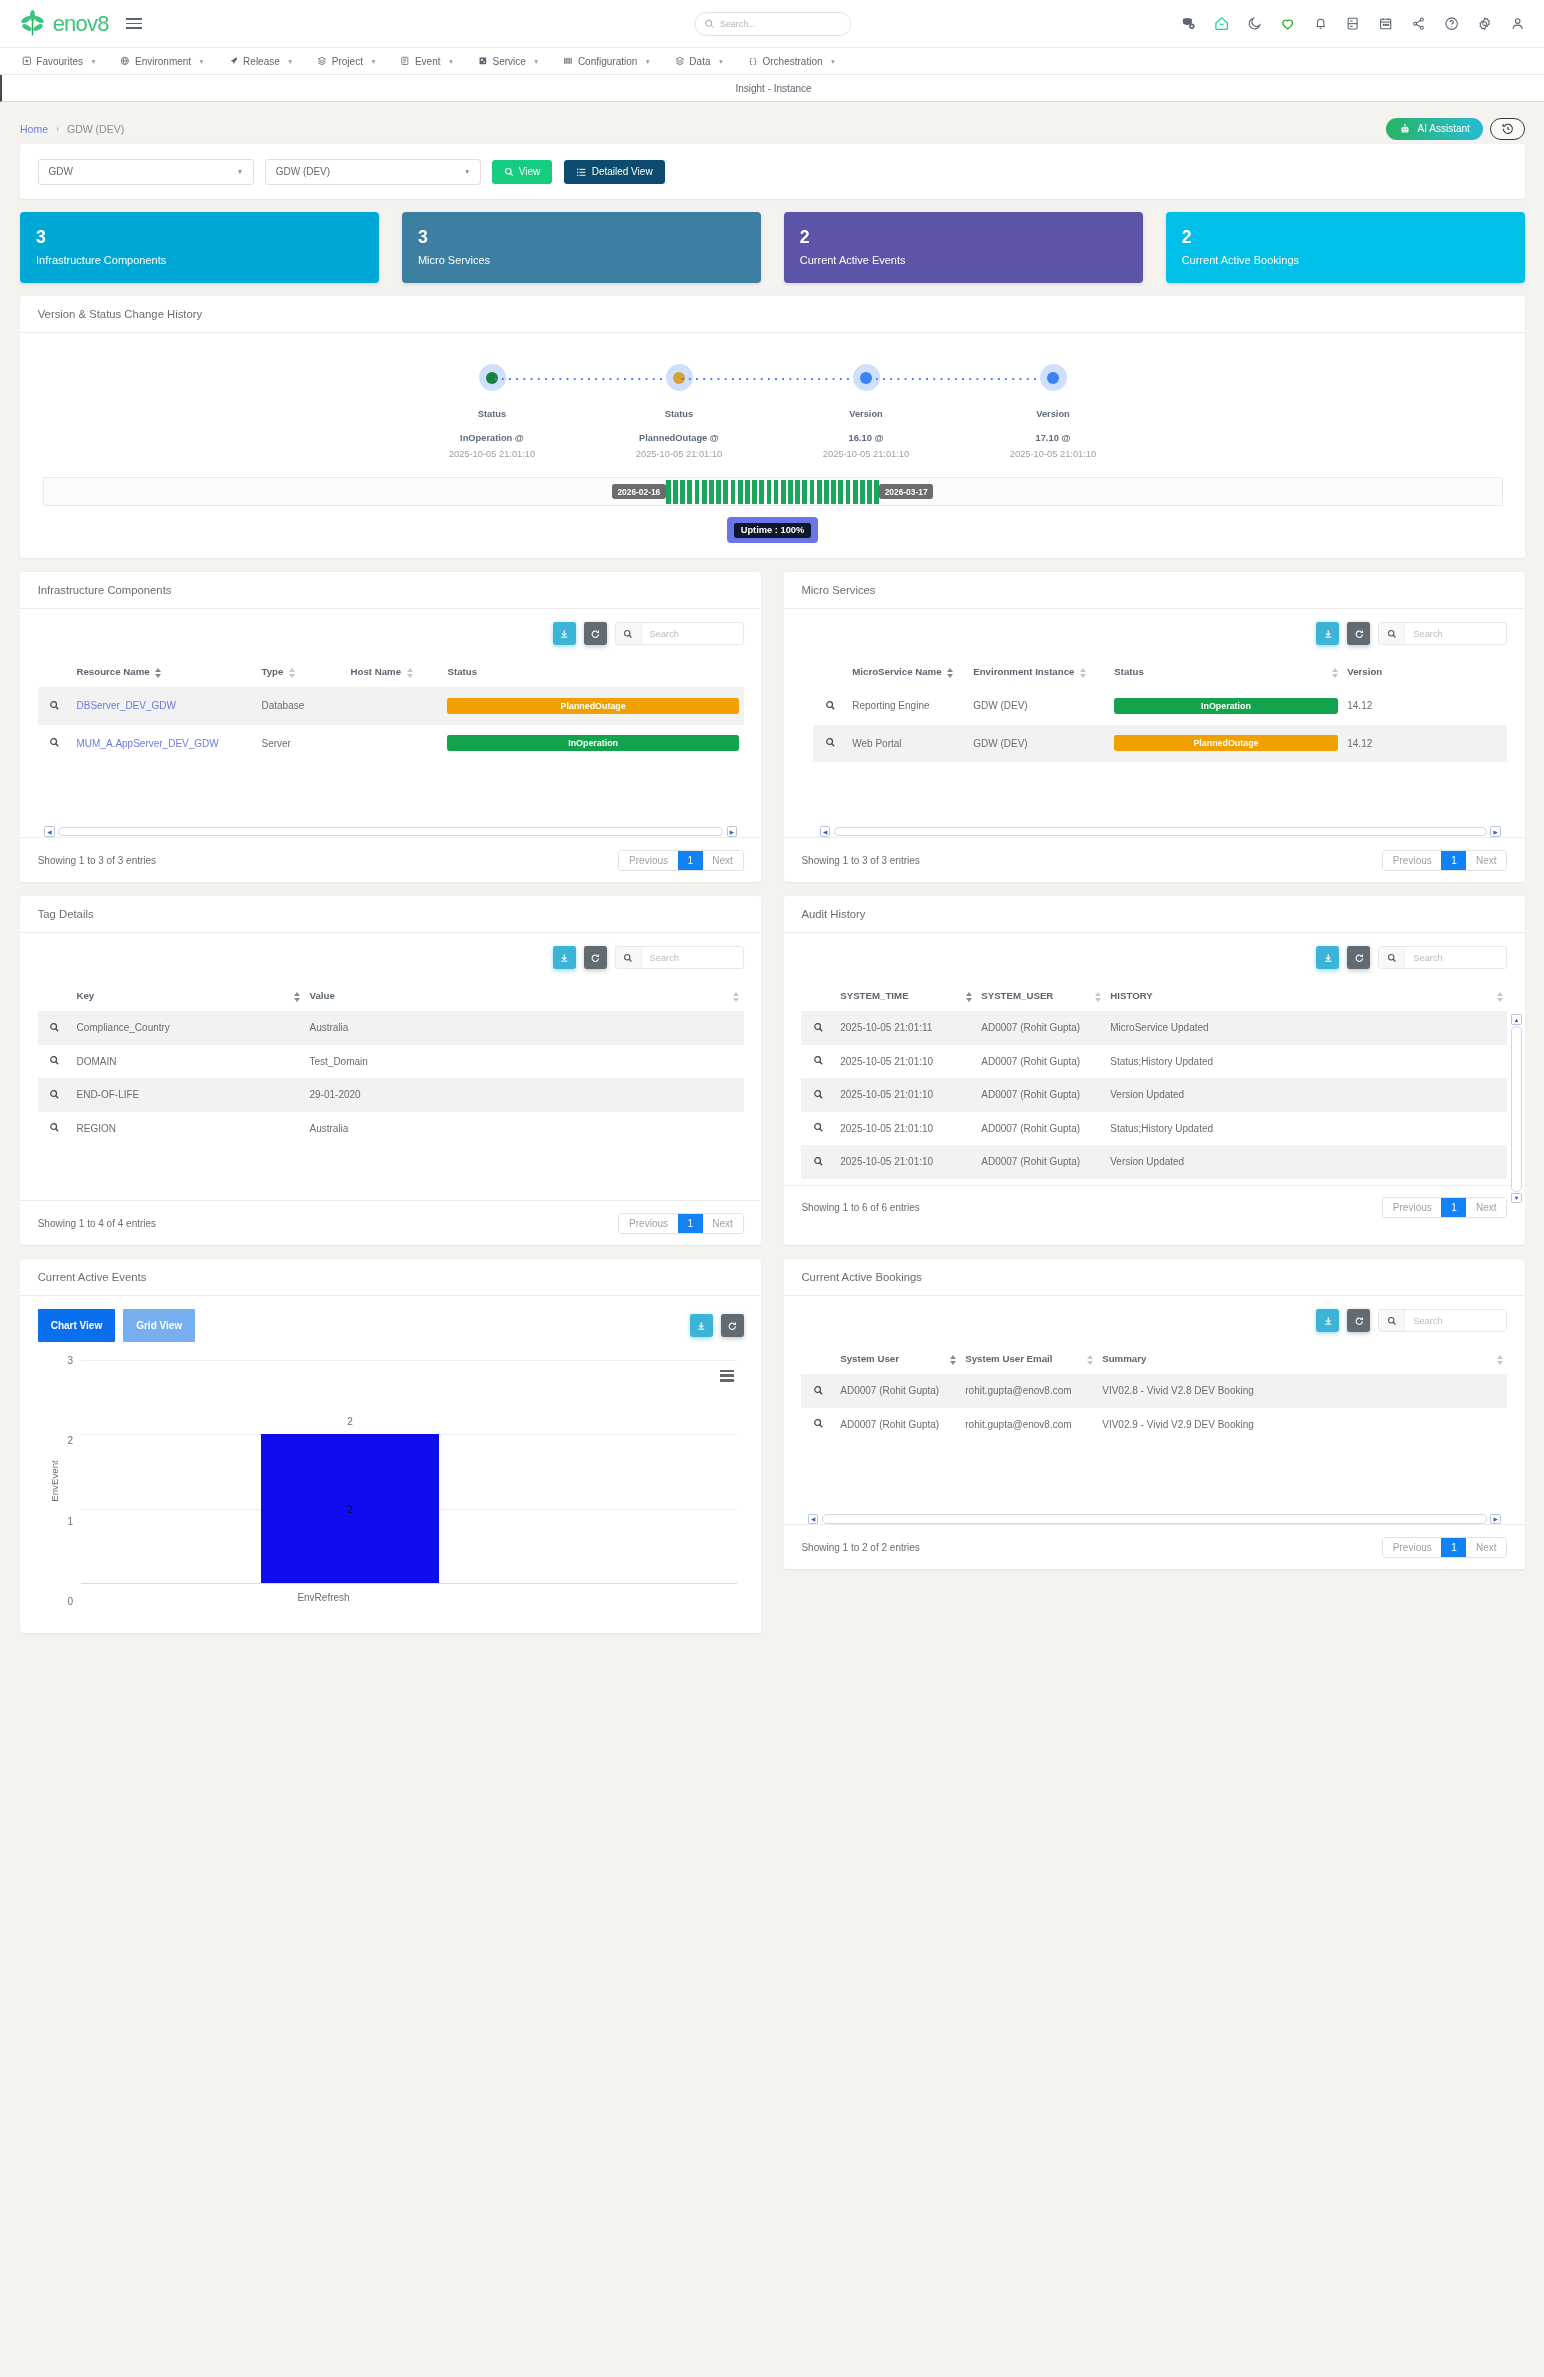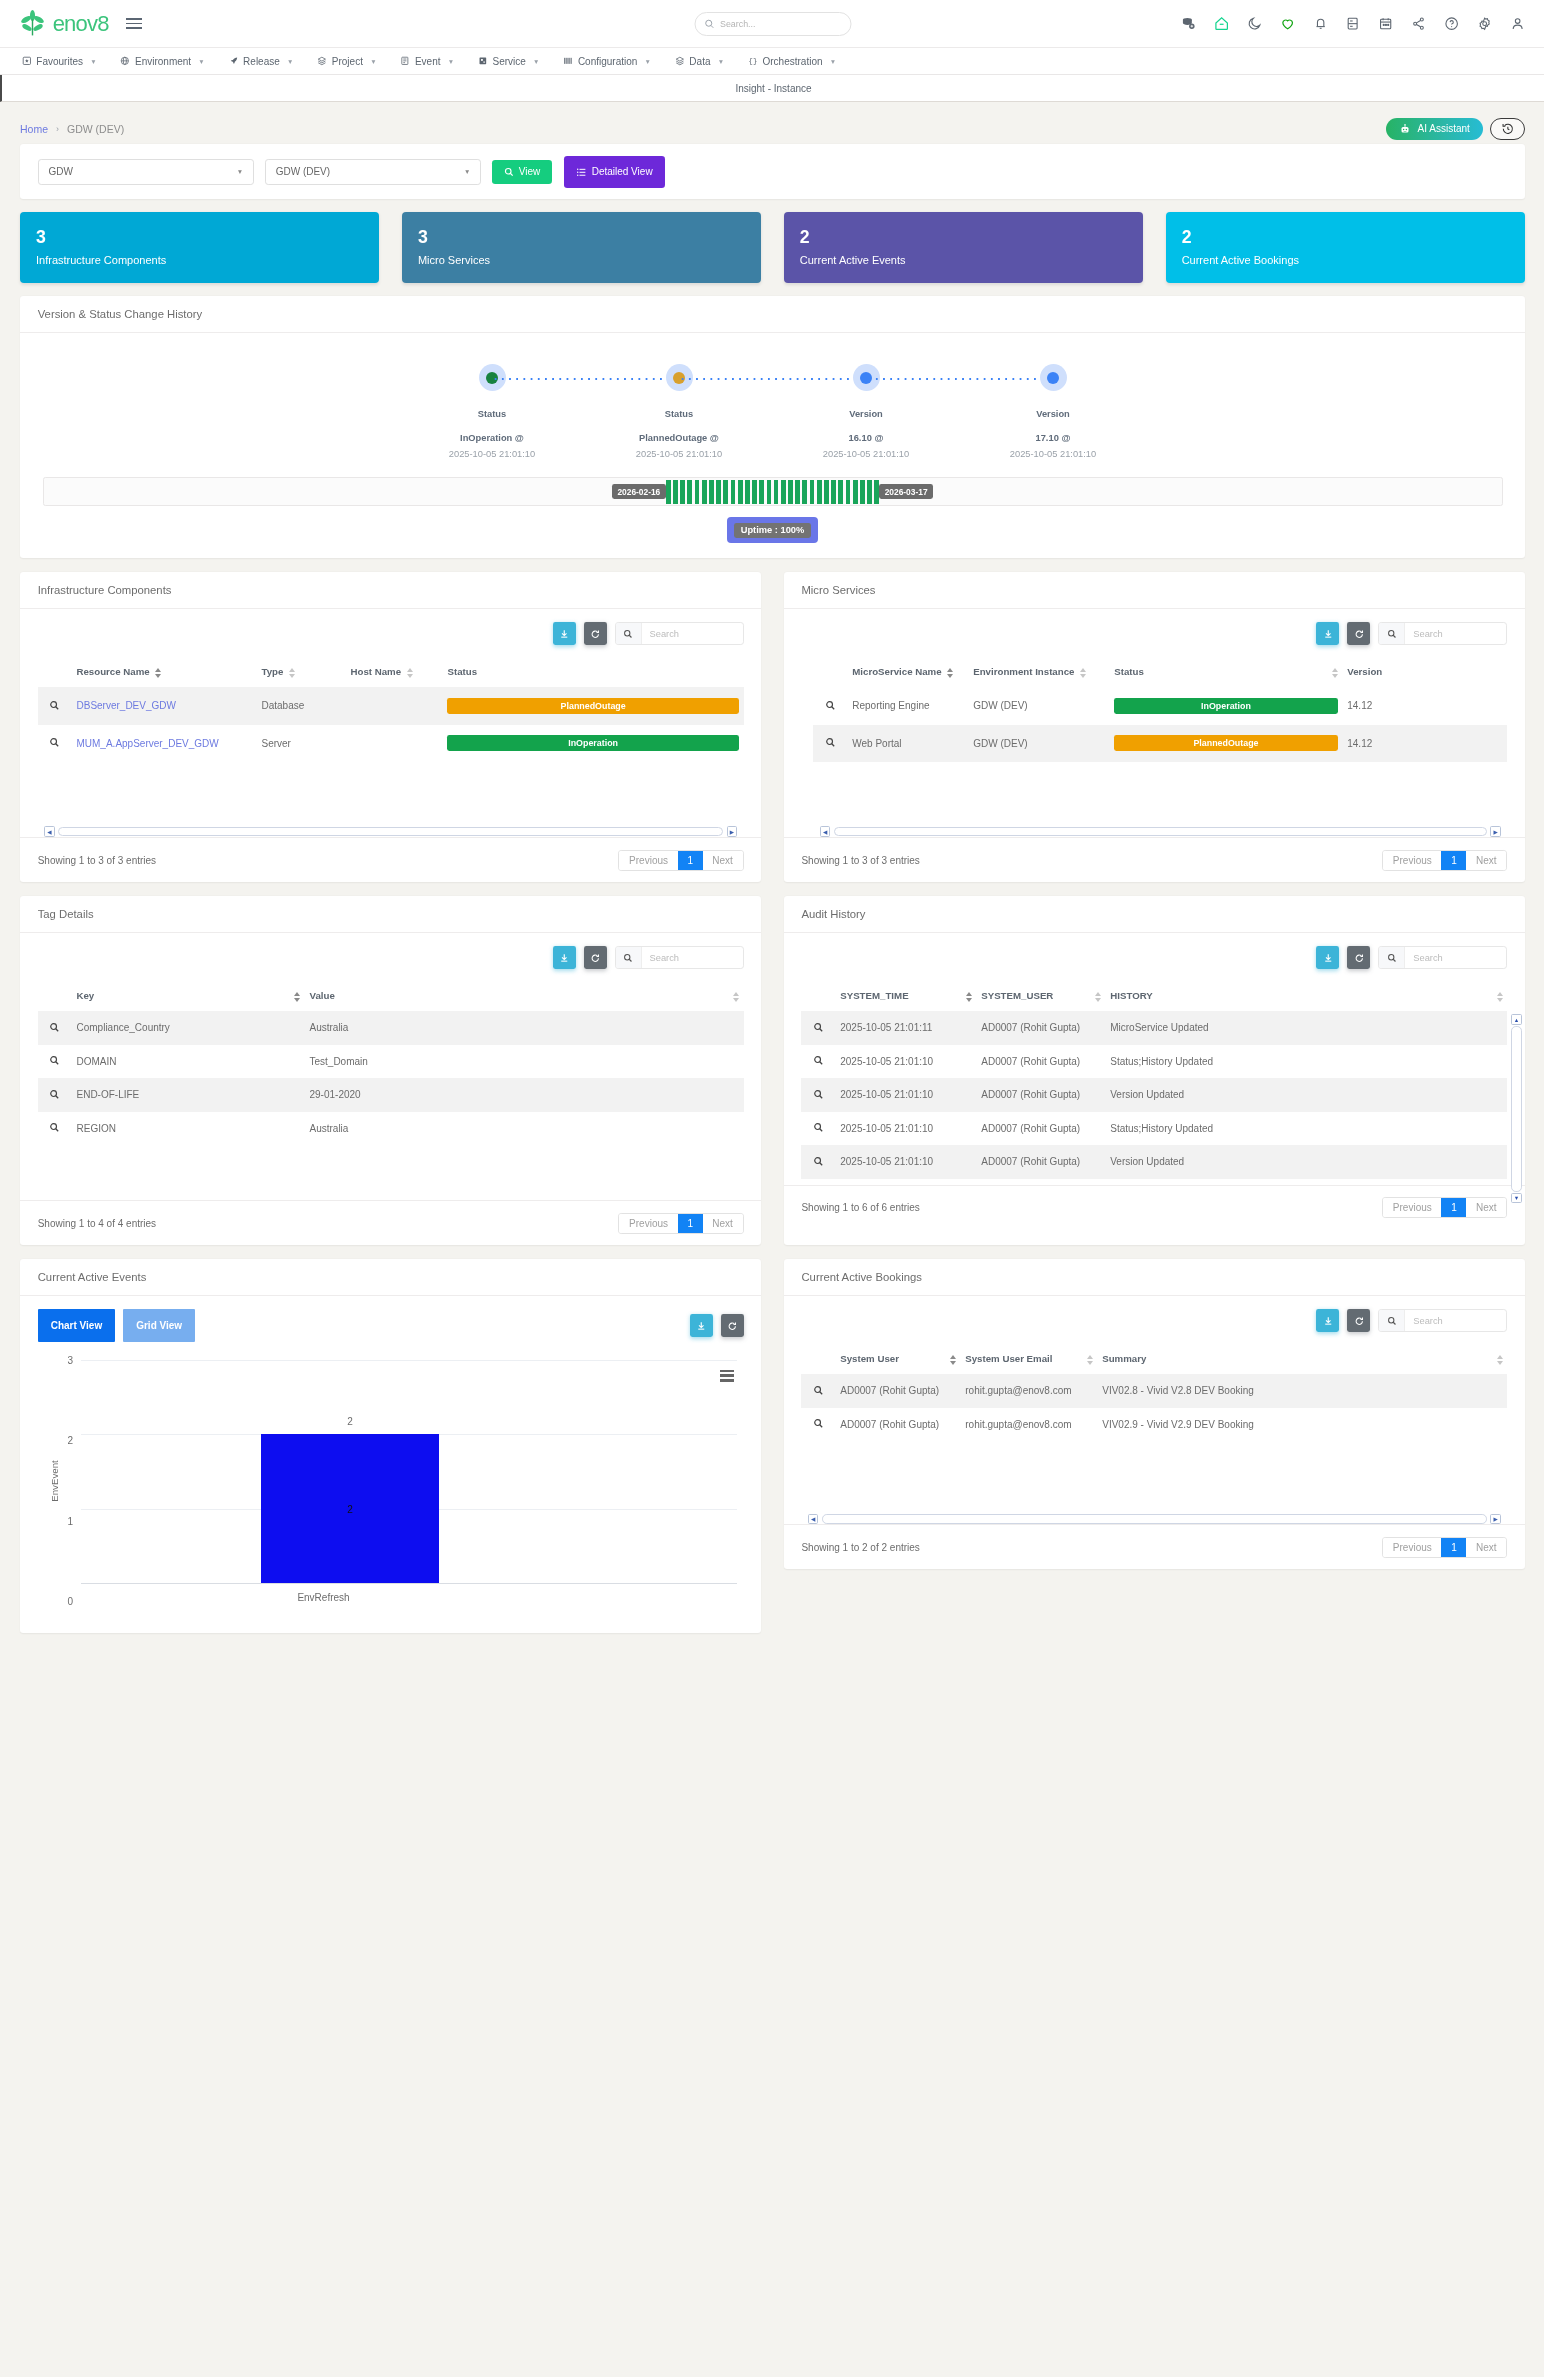--- a/index.html
+++ b/index.html
@@ -81,21 +81,21 @@
     width: 216px; height: 26px; border: 0.8px solid #dfdfdf; border-radius: 3.2px;
     display: flex; align-items: center; padding: 0 9.7px; font-size: 10px; color: #676767;
     background: #fff; cursor: pointer;
   }
   .sel .arr { margin-left: auto; font-size: 6.4px; color: #8a8a8a; }
   .btn-view {
     height: 24px; background: #15cd7f; color: #fff; border-radius: 3.2px; padding: 0 12px;
     display: flex; align-items: center; gap: 4.8px; font-size: 10px; cursor: pointer;
   }
   .btn-detail {
-    height: 32px; background: #6d28d9; color: #fff; border-radius: 3.2px; padding: 0 12px;
+    height: 24px; background: #0c4a6e; color: #fff; border-radius: 3.2px; padding: 0 12px;
     display: flex; align-items: center; gap: 5.6px; font-size: 10px; cursor: pointer;
   }
 
   
   .kpis { display: flex; gap: 22.5px; margin-top: 13px; }
   .kpi {
     flex: 1; height: 71px; border-radius: 4px; padding: 13.7px 16px; color: #fff;
     display: flex; flex-direction: column; justify-content: center; gap: 7.2px; cursor: pointer;
     box-shadow: 0 1.6px 3.2px rgba(0,0,0,.10);
   }
@@ -133,21 +133,21 @@
     background: #6b6b6b; color: #fff; font-size: 8.4px; font-weight: 700;
     padding: 2.4px 5.6px; border-radius: 2.4px;
   }
   .bars { display: flex; gap: 2.4px; align-items: center; }
   .bars i { display: block; width: 4.8px; height: 24px; background: #19a55a; }
   .uptime-badge-wrap { display: flex; justify-content: center; padding: 11.3px 0 14.5px; }
   .uptime-badge {
     background: #6a76e8; border-radius: 4px; padding: 5.6px 7.2px;
   }
   .uptime-badge b {
-    display: block; background: #737373; color: #fff; font-size: 9.3px;
+    display: block; background: #0f172a; color: #fff; font-size: 9.3px;
     padding: 2.4px 6.4px; border-radius: 2.4px; text-align: right;
   }
 
   
   .grid2 { display: flex; gap: 22.5px; margin-top: 14.5px; }
   .col { flex: 1; min-width: 0; }
   .dtbar { display: flex; align-items: center; justify-content: flex-end; gap: 8px; padding: 13px 17.7px 0; }
   .sq { width: 23px; height: 23px; border-radius: 2.4px; display: flex; align-items: center; justify-content: center; cursor: pointer; }
   .sq.dl { background: #3cb4d8; box-shadow: 0 1.6px 4px rgba(60,180,216,.45); }
   .sq.rf { background: #636b72; box-shadow: 0 1.6px 4px rgba(99,107,114,.35); }

